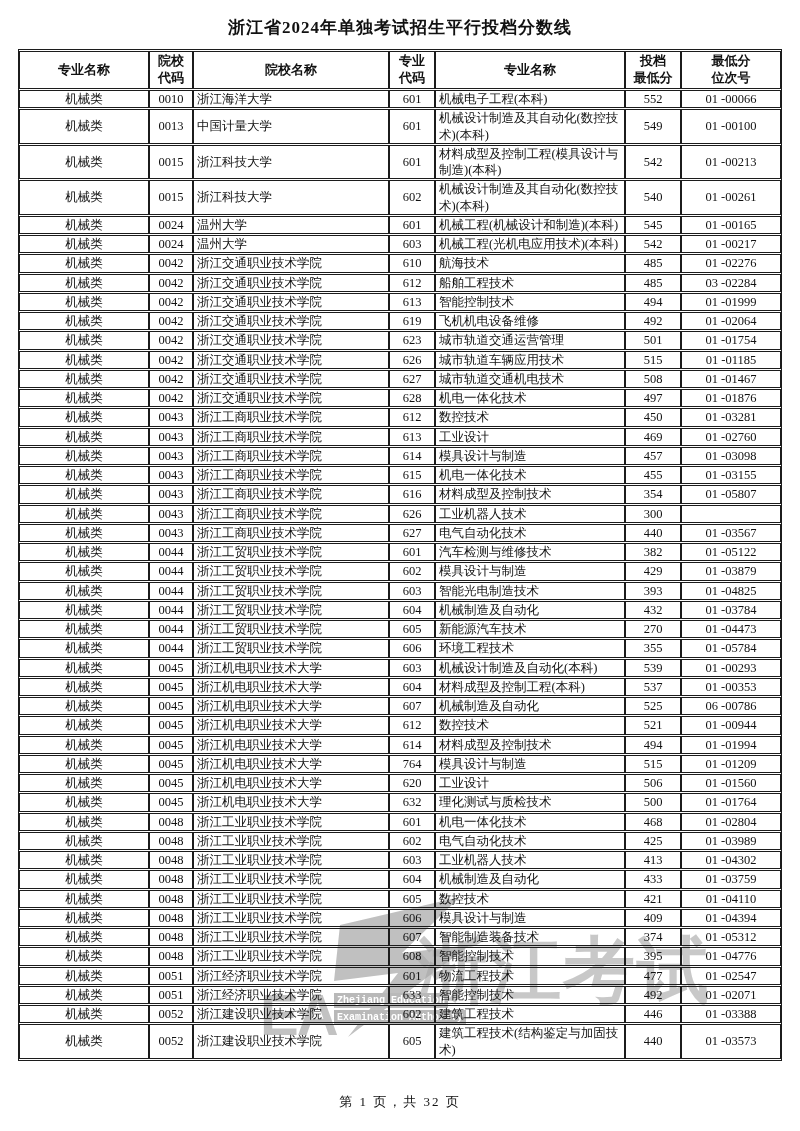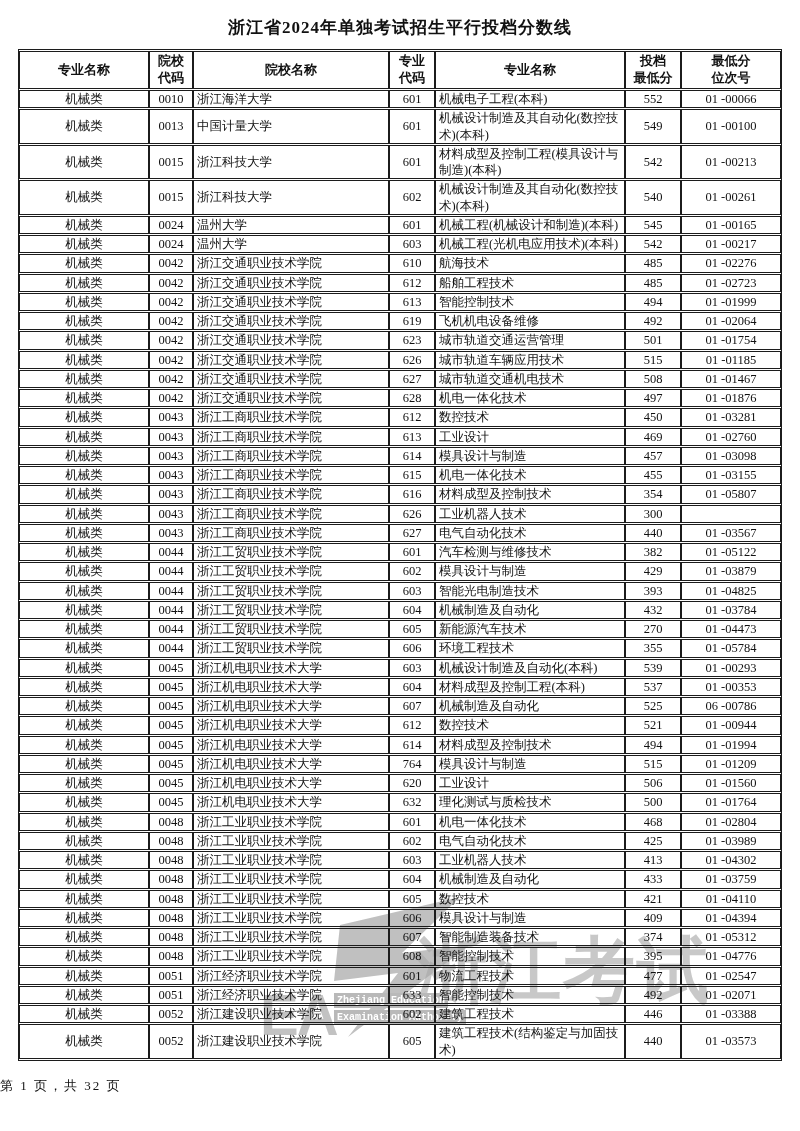--- a/index.html
+++ b/index.html
@@ -49,21 +49,22 @@
     font-weight: bold;
     font-size: 13px;
     text-align: center;
     white-space: pre-line;
   }
   td { height: 16px; text-align: center; word-break: break-all; }
   td:nth-child(3), td:nth-child(5) { text-align: left; }
 
   .page-footer {
     position: relative; z-index: 1;
-    margin-top: 16px;
+    margin-top: 32px;
+    text-align: center;
     font-size: 13px;
     letter-spacing: 2px;
   }
 
   
   .watermark {
     position: absolute;
     left: 260px; top: 893px;
     width: 530px; height: 160px;
     z-index: 0;
@@ -206,21 +207,21 @@
           <td>485</td>
           <td>01 -02276</td>
         </tr>
         <tr>
           <td>机械类</td>
           <td>0042</td>
           <td>浙江交通职业技术学院</td>
           <td>612</td>
           <td>船舶工程技术</td>
           <td>485</td>
-          <td>01 -02723</td>
+          <td>03 -02284</td>
         </tr>
         <tr>
           <td>机械类</td>
           <td>0042</td>
           <td>浙江交通职业技术学院</td>
           <td>613</td>
           <td>智能控制技术</td>
           <td>494</td>
           <td>01 -01999</td>
         </tr>

